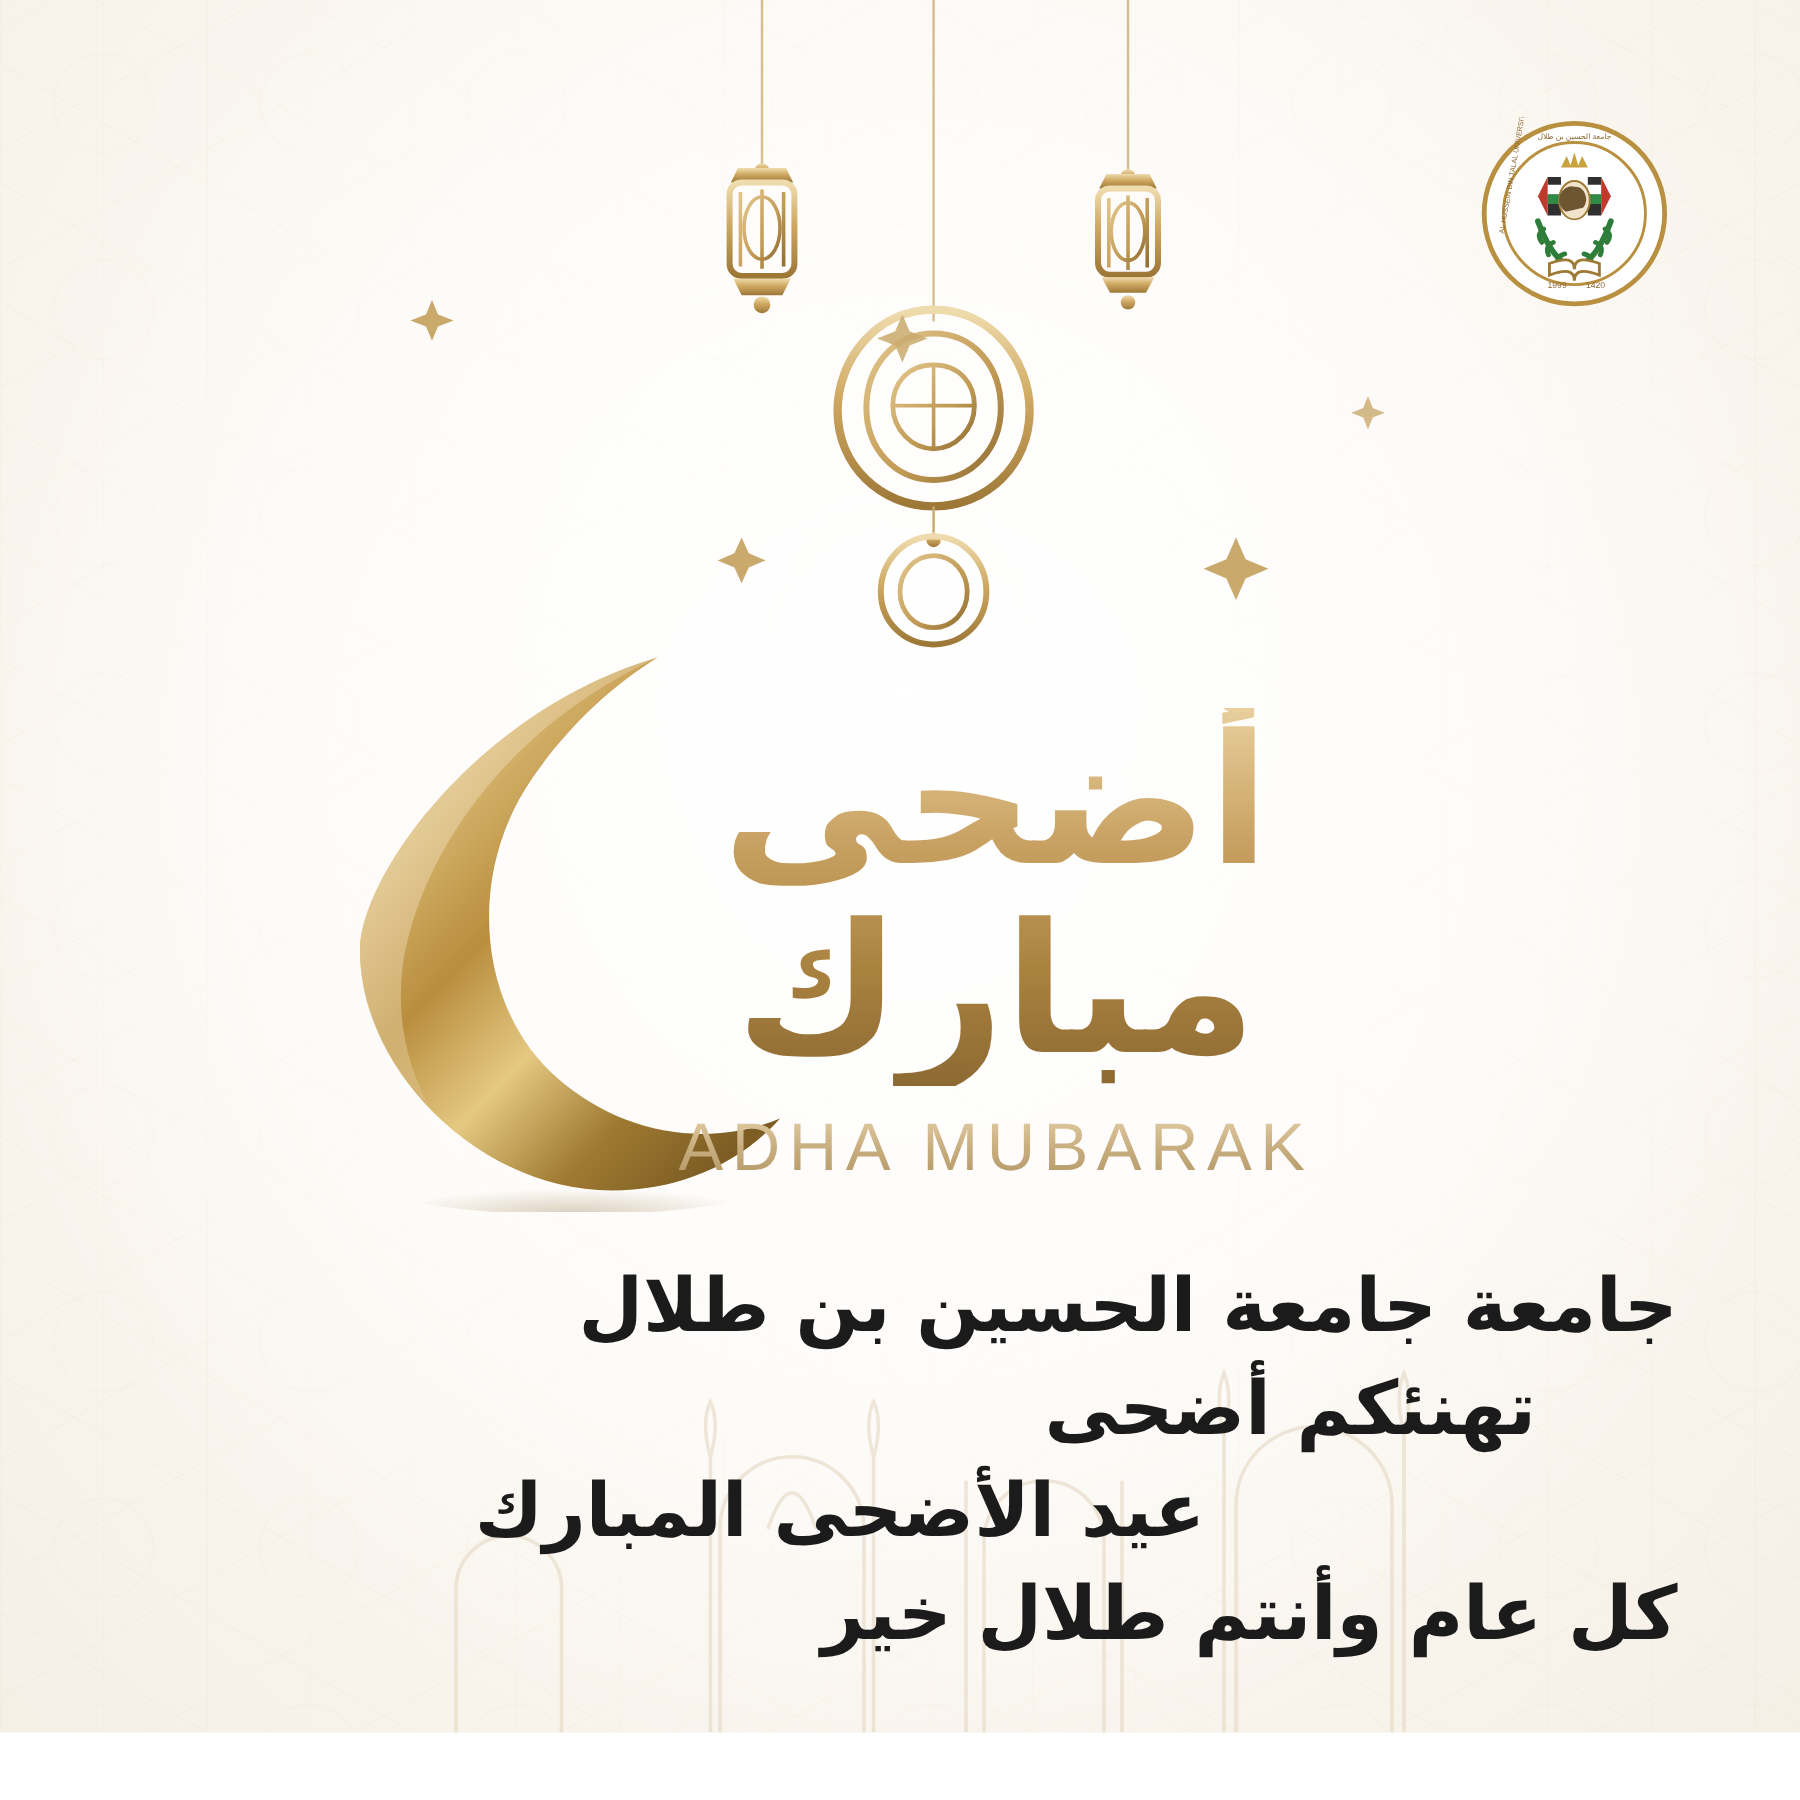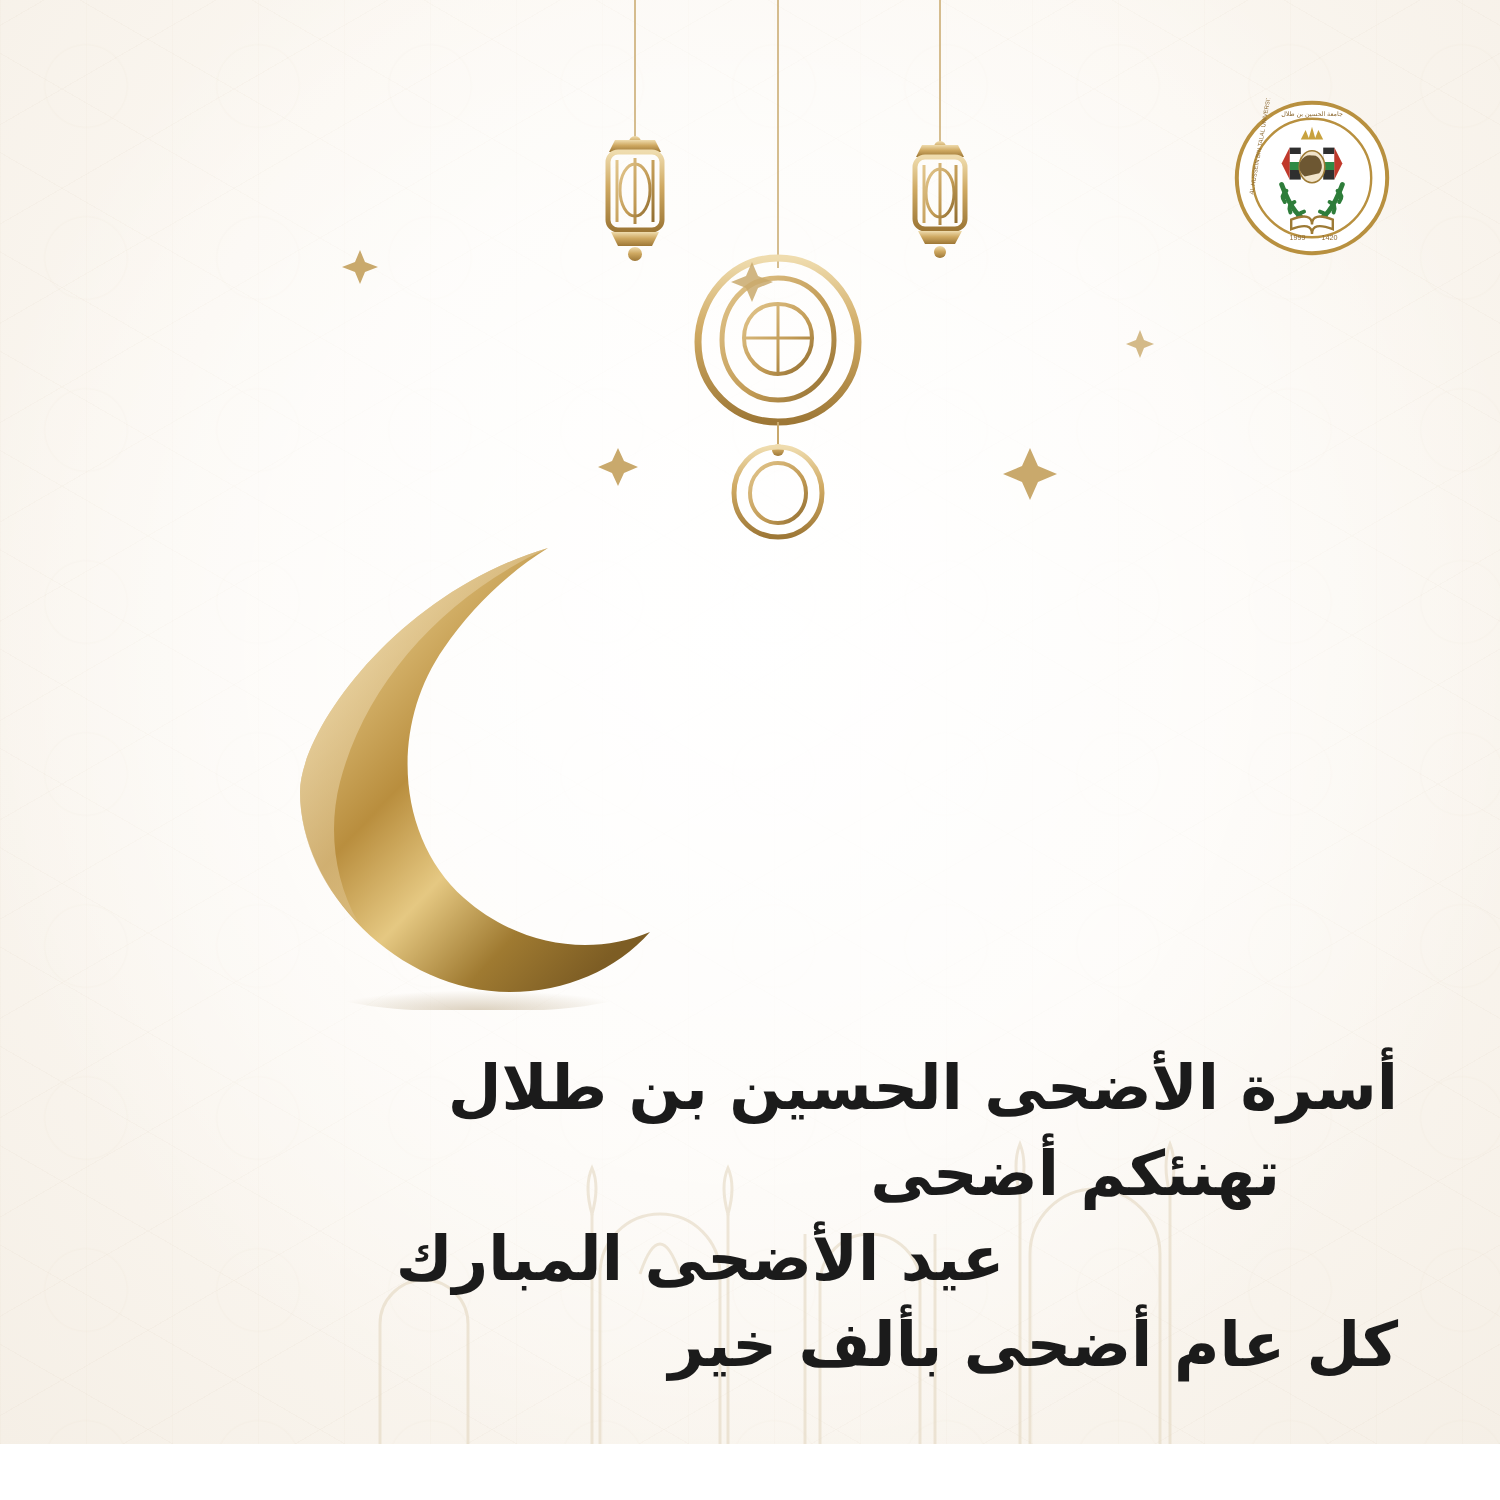--- a/index.html
+++ b/index.html
@@ -275,22 +275,26 @@
           <stop offset="100%" stop-color="rgba(150,120,70,0)"></stop>
         </radialGradient>
       </defs>
       <ellipse cx="230" cy="452" rx="150" ry="20" fill="url(#moonShadow)"></ellipse>
       <path d="M300 8 C150 52 52 190 52 252 C52 350 150 452 262 452 C318 452 368 430 402 392
                C340 418 268 404 216 358 C150 300 140 188 196 108 C222 70 258 34 300 8 Z" fill="url(#moonGrad)"></path>
       <path d="M300 8 C150 52 52 190 52 252 C52 300 74 348 110 382 C86 340 80 288 92 242
                C118 142 196 56 300 8 Z" fill="url(#moonEdge)" opacity="0.55"></path>
     </svg>
 
+    <div class="calligraphy">
+      <div class="arabic">أضحى مبارك</div>
+      <div class="latin">ADHA MUBARAK</div>
+    </div>
   </div>
 
   <div class="greeting">
-    <span class="line l1">أسرة الأضحى الحسين بن طلال</span>
+    <span class="line l1">جامعة جامعة الحسين بن طلال</span>
     <span class="line l2">تهنئكم أضحى</span>
     <span class="line l3">عيد الأضحى المبارك</span>
-    <span class="line l4">كل عام أضحى بألف خير</span>
+    <span class="line l4">كل عام وأنتم طلال خير</span>
   </div>
 
 </div>
 
 </body></html>

